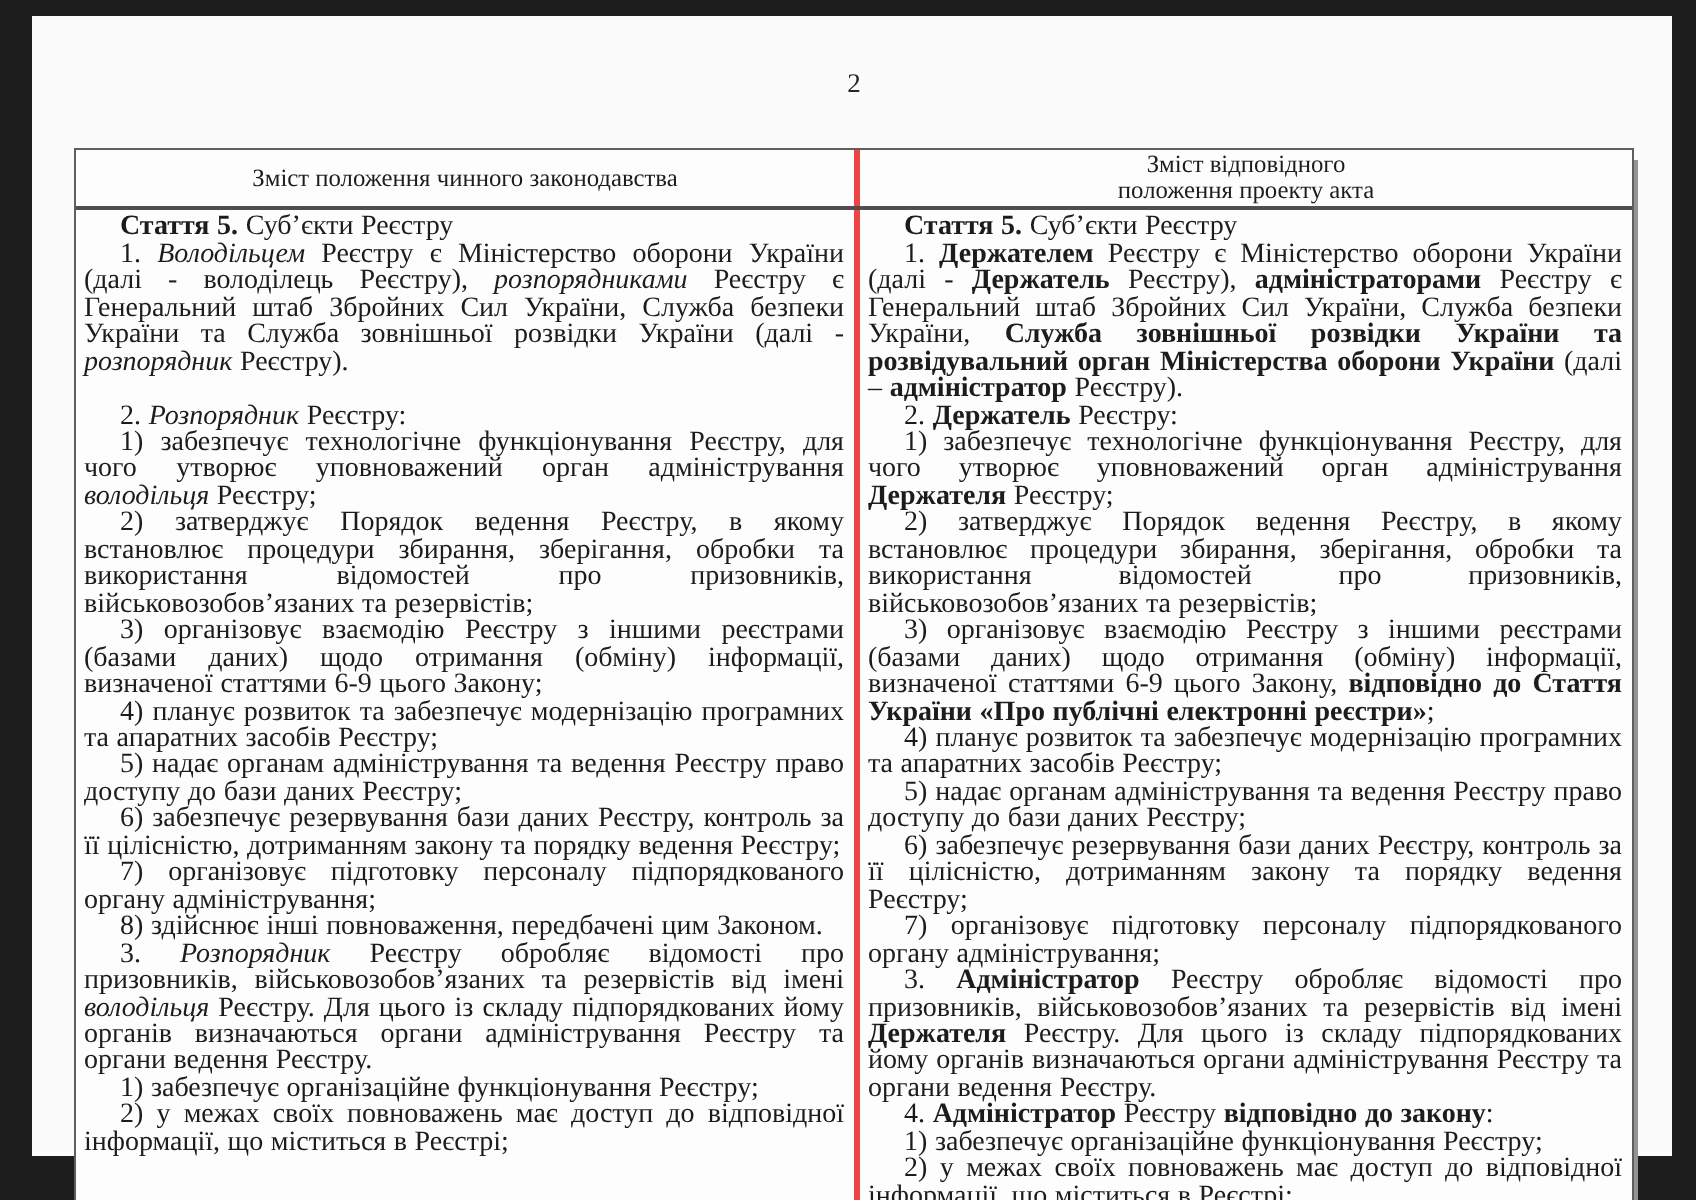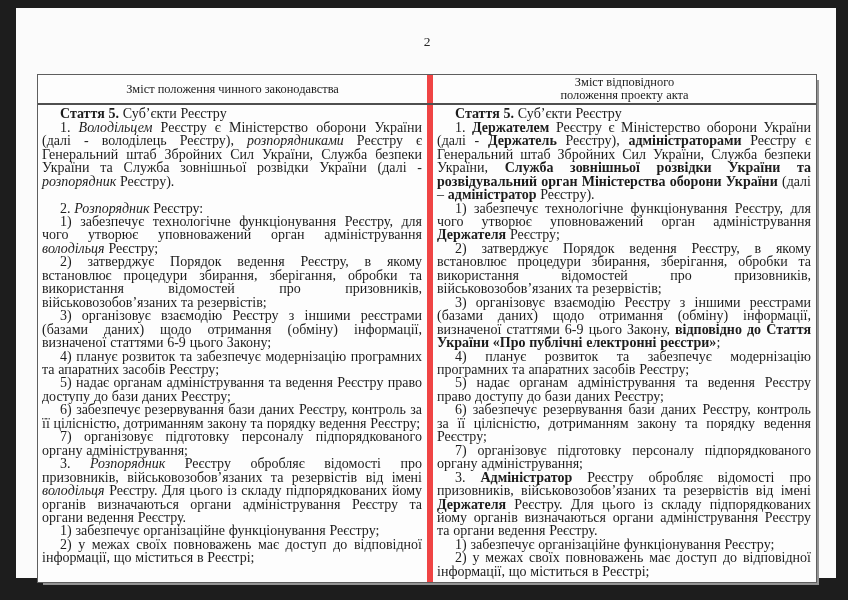--- a/index.html
+++ b/index.html
@@ -32,21 +32,21 @@
     border: 1px solid #5e5e5e;
     background: #fdfdfd;
     box-shadow: 4px 4px 0 -2px #939393;
   }
   .row { display: flex; }
   .row.header { border-bottom: 2px solid #4f4f4f; }
   .cell {
     width: 50%;
     box-sizing: border-box;
   }
-  .cell + .cell { border-left: 6px solid #ef4444; }
+  .cell + .cell { border-left: 3px solid #ef4444; }
   .header .cell {
     min-height: 27px;
     display: flex;
     flex-direction: column;
     align-items: center;
     justify-content: center;
     text-align: center;
     font-size: 12.4px;
     line-height: 13.2px;
     padding: 1px 4px;
@@ -90,34 +90,37 @@
           <p class="para"><span>1. </span><span class="i">Володільцем</span><span> Реєстру є Міністерство оборони України (далі - володілець Реєстру), </span><span class="i">розпорядниками</span><span> Реєстру є Генеральний штаб Збройних Сил України, Служба безпеки України та Служба зовнішньої розвідки України (далі - </span><span class="i">розпорядник</span><span> Реєстру).</span></p>
           <p class="para blank"></p>
           <p class="para"><span>2. </span><span class="i">Розпорядник</span><span> Реєстру:</span></p>
           <p class="para"><span>1) забезпечує технологічне функціонування Реєстру, для чого утворює уповноважений орган адміністрування </span><span class="i">володільця</span><span> Реєстру;</span></p>
           <p class="para"><span>2) затверджує Порядок ведення Реєстру, в якому встановлює процедури збирання, зберігання, обробки та використання відомостей про призовників, військовозобов’язаних та резервістів;</span></p>
           <p class="para"><span>3) організовує взаємодію Реєстру з іншими реєстрами (базами даних) щодо отримання (обміну) інформації, визначеної статтями 6-9 цього Закону;</span></p>
           <p class="para"><span>4) планує розвиток та забезпечує модернізацію програмних та апаратних засобів Реєстру;</span></p>
           <p class="para"><span>5) надає органам адміністрування та ведення Реєстру право доступу до бази даних Реєстру;</span></p>
           <p class="para"><span>6) забезпечує резервування бази даних Реєстру, контроль за її цілісністю, дотриманням закону та порядку ведення Реєстру;</span></p>
           <p class="para"><span>7) організовує підготовку персоналу підпорядкованого органу адміністрування;</span></p>
+          <p class="para"><span>8) здійснює інші повноваження, передбачені цим Законом.</span></p>
           <p class="para"><span>3. </span><span class="i">Розпорядник</span><span> Реєстру обробляє відомості про призовників, військовозобов’язаних та резервістів від імені </span><span class="i">володільця</span><span> Реєстру. Для цього із складу підпорядкованих йому органів визначаються органи адміністрування Реєстру та органи ведення Реєстру.</span></p>
           <p class="para"><span>1) забезпечує організаційне функціонування Реєстру;</span></p>
           <p class="para"><span>2) у межах своїх повноважень має доступ до відповідної інформації, що міститься в Реєстрі;</span></p>
         </div>
       <div class="cell">
           <p class="para"><span class="b">Стаття 5.</span><span> Суб’єкти Реєстру</span></p>
           <p class="para"><span>1. </span><span class="b">Держателем</span><span> Реєстру є Міністерство оборони України (далі - </span><span class="b">Держатель</span><span> Реєстру), </span><span class="b">адміністраторами</span><span> Реєстру є Генеральний штаб Збройних Сил України, Служба безпеки України, </span><span class="b">Служба зовнішньої розвідки України та розвідувальний орган Міністерства оборони України</span><span> (далі – </span><span class="b">адміністратор</span><span> Реєстру).</span></p>
+          <p class="para"><span>2. </span><span class="b">Держатель</span><span> Реєстру:</span></p>
           <p class="para"><span>1) забезпечує технологічне функціонування Реєстру, для чого утворює уповноважений орган адміністрування </span><span class="b">Держателя</span><span> Реєстру;</span></p>
           <p class="para"><span>2) затверджує Порядок ведення Реєстру, в якому встановлює процедури збирання, зберігання, обробки та використання відомостей про призовників, військовозобов’язаних та резервістів;</span></p>
           <p class="para"><span>3) організовує взаємодію Реєстру з іншими реєстрами (базами даних) щодо отримання (обміну) інформації, визначеної статтями 6-9 цього Закону, </span><span class="b">відповідно до Стаття України «Про публічні електронні реєстри»</span><span>;</span></p>
           <p class="para"><span>4) планує розвиток та забезпечує модернізацію програмних та апаратних засобів Реєстру;</span></p>
           <p class="para"><span>5) надає органам адміністрування та ведення Реєстру право доступу до бази даних Реєстру;</span></p>
           <p class="para"><span>6) забезпечує резервування бази даних Реєстру, контроль за її цілісністю, дотриманням закону та порядку ведення Реєстру;</span></p>
           <p class="para"><span>7) організовує підготовку персоналу підпорядкованого органу адміністрування;</span></p>
           <p class="para"><span>3. </span><span class="b">Адміністратор</span><span> Реєстру обробляє відомості про призовників, військовозобов’язаних та резервістів від імені </span><span class="b">Держателя</span><span> Реєстру. Для цього із складу підпорядкованих йому органів визначаються органи адміністрування Реєстру та органи ведення Реєстру.</span></p>
+          <p class="para"><span>4. </span><span class="b">Адміністратор</span><span> Реєстру </span><span class="b">відповідно до закону</span><span>:</span></p>
           <p class="para"><span>1) забезпечує організаційне функціонування Реєстру;</span></p>
           <p class="para"><span>2) у межах своїх повноважень має доступ до відповідної інформації, що міститься в Реєстрі;</span></p>
         </div>
     </div>
   </div>
 
 </div>
 
 </body></html>

